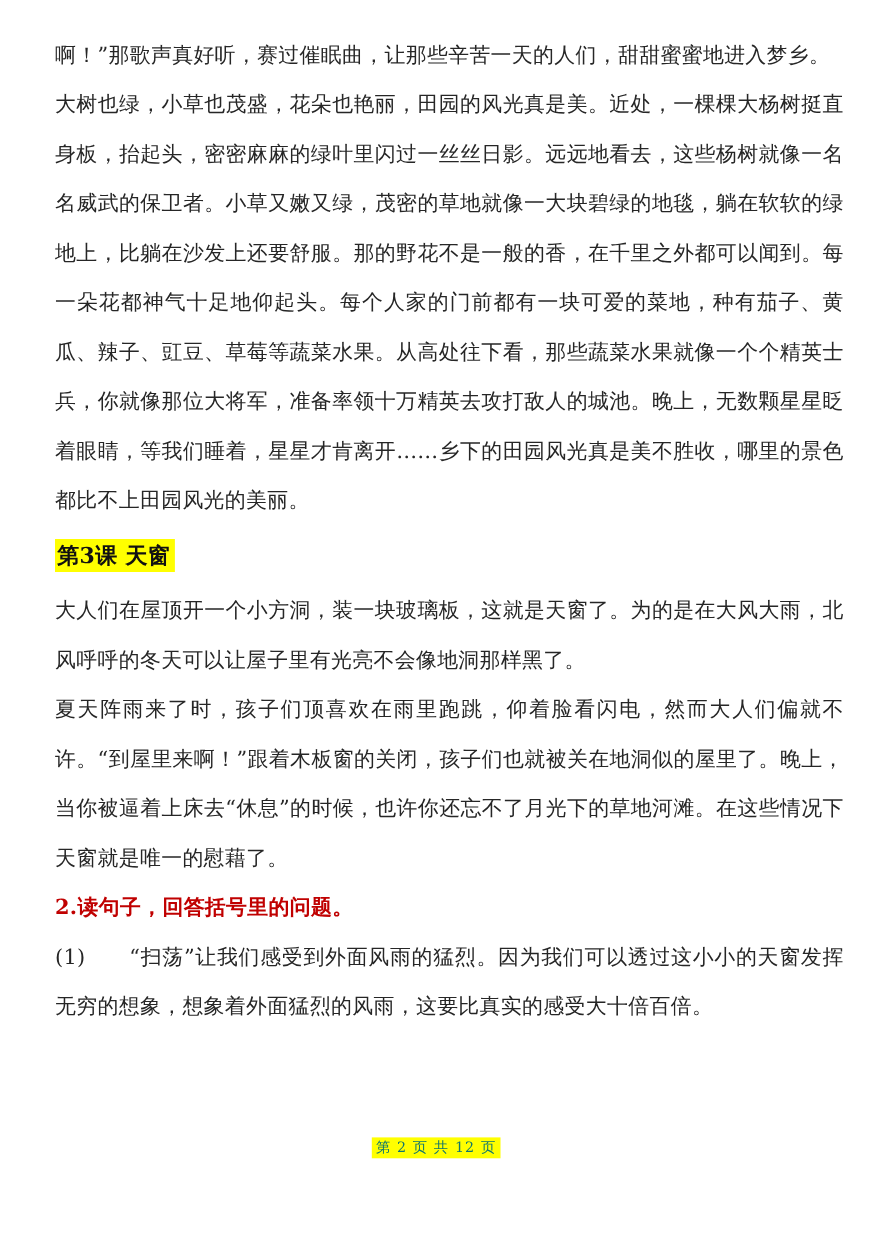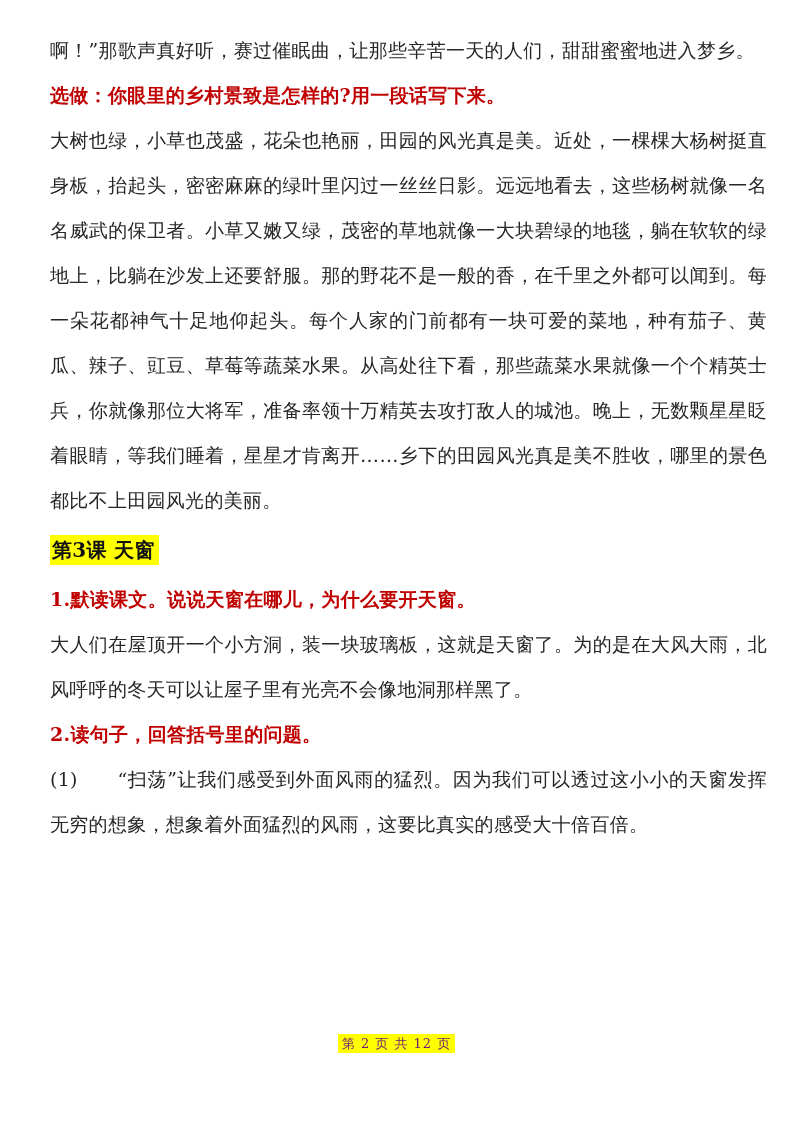--- a/index.html
+++ b/index.html
@@ -52,46 +52,45 @@
     position: absolute;
     top: 1033px;
     left: 0;
     width: 100%;
     text-align: center;
     font-size: 13px;
     line-height: 22px;
   }
   .footer .hl {
     background: #ffff00;
-    color: #701a75;
+    color: #0f766e;
     padding: 2px 4px;
     letter-spacing: 1px;
   }
 </style>
 </head>
 <body>
 
 <div class="page">
   <div class="doc">
 
     <p class="para">啊！”那歌声真好听，赛过催眠曲，让那些辛苦一天的人们，甜甜蜜蜜地进入梦乡。</p>
 
-    <p class="red-q">选做：你眼里的乡村景致是怎样的?用一段话写下来。</p>
 
     <p class="para">大树也绿，小草也茂盛，花朵也艳丽，田园的风光真是美。近处，一棵棵大杨树挺直身板，抬起头，密密麻麻的绿叶里闪过一丝丝日影。远远地看去，这些杨树就像一名名威武的保卫者。小草又嫩又绿，茂密的草地就像一大块碧绿的地毯，躺在软软的绿地上，比躺在沙发上还要舒服。那的野花不是一般的香，在千里之外都可以闻到。每一朵花都神气十足地仰起头。每个人家的门前都有一块可爱的菜地，种有茄子、黄瓜、辣子、豇豆、草莓等蔬菜水果。从高处往下看，那些蔬菜水果就像一个个精英士兵，你就像那位大将军，准备率领十万精英去攻打敌人的城池。晚上，无数颗星星眨着眼睛，等我们睡着，星星才肯离开……乡下的田园风光真是美不胜收，哪里的景色都比不上田园风光的美丽。</p>
 
     <p class="lesson-head">
       <span class="hl">第3课 天窗</span>
     </p>
 
-    <p class="red-q">1.默读课文。说说天窗在哪儿，为什么要开天窗。</p>
 
     <p class="para">大人们在屋顶开一个小方洞，装一块玻璃板，这就是天窗了。为的是在大风大雨，北风呼呼的冬天可以让屋子里有光亮不会像地洞那样黑了。</p>
 
 
+    <p class="para">夏天阵雨来了时，孩子们顶喜欢在雨里跑跳，仰着脸看闪电，然而大人们偏就不许。“到屋里来啊！”跟着木板窗的关闭，孩子们也就被关在地洞似的屋里了。晚上，当你被逼着上床去“休息”的时候，也许你还忘不了月光下的草地河滩。在这些情况下天窗就是唯一的慰藉了。</p>
 
     <p class="red-q">2.读句子，回答括号里的问题。</p>
 
     <p class="para">(1)　　“扫荡”让我们感受到外面风雨的猛烈。因为我们可以透过这小小的天窗发挥无穷的想象，想象着外面猛烈的风雨，这要比真实的感受大十倍百倍。</p>
 
   </div>
 
   <div class="footer">
     <span class="hl">第 2 页 共 12 页</span>
   </div>

